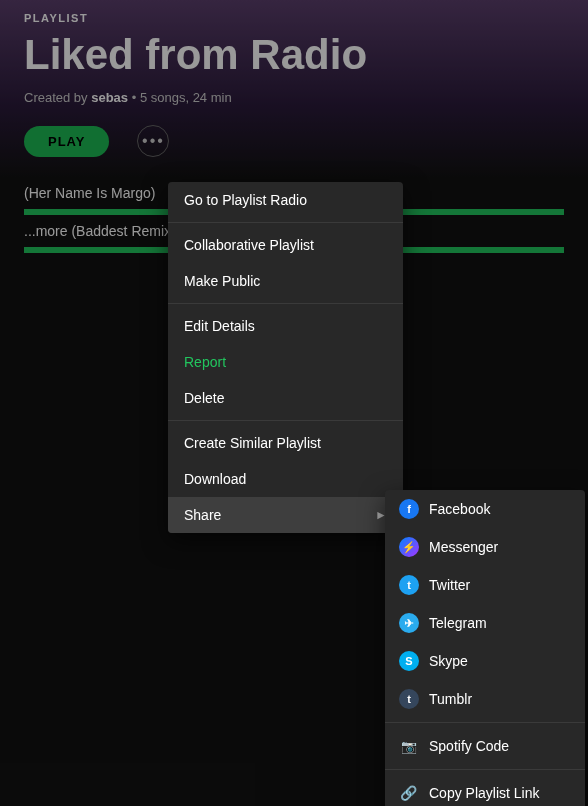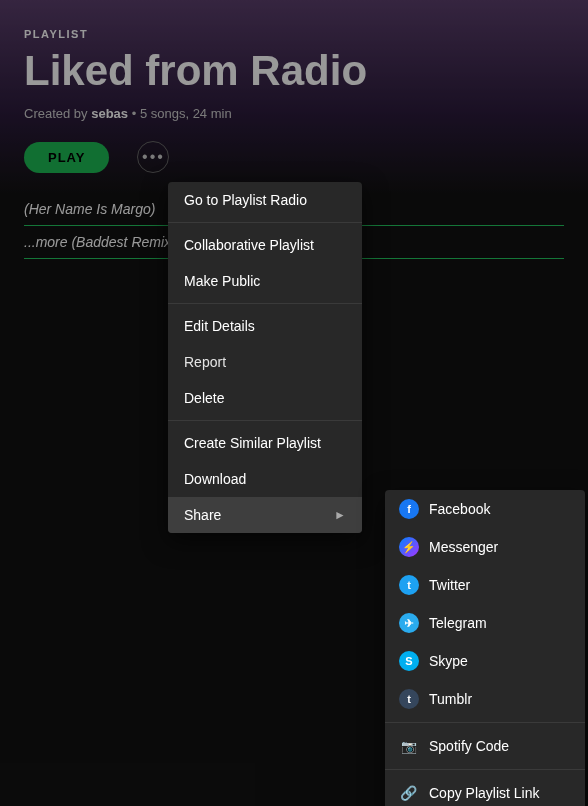--- a/index.html
+++ b/index.html
@@ -9,21 +9,21 @@
       background: #121212;
       font-family: 'Helvetica Neue', Arial, sans-serif;
       color: #fff;
       overflow: hidden;
       position: relative;
     }
 
     
     .hero {
       background: linear-gradient(180deg, #5a3e6b 0%, #2a1a3a 60%, #121212 100%);
-      padding: 28px 24px 20px;
+      padding: 12px 24px 20px;
     }
     .playlist-label {
       font-size: 11px;
       font-weight: 700;
       letter-spacing: 1.5px;
       color: #fff;
       margin-bottom: 8px;
     }
     .playlist-title {
       font-size: 42px;
@@ -75,24 +75,23 @@
 
     
     .song-list {
       padding: 0 24px;
       position: relative;
     }
     .song-item {
       display: flex;
       align-items: flex-end;
       padding: 8px 0;
-      border-bottom: 1px solid #22c55e;
+      border-bottom: 6px solid #22c55e;
       font-size: 13px;
       color: #ccc;
-      font-style: italic;
     }
     .song-item .song-title {
       color: #fff;
       font-size: 14px;
     }
     .explicit-badge {
       background: #555;
       color: #ccc;
       font-size: 9px;
       font-weight: 700;
@@ -107,38 +106,38 @@
       top: 0; left: 0; right: 0; bottom: 0;
       background: rgba(0,0,0,0.4);
       z-index: 10;
     }
 
     
     .context-menu {
       position: absolute;
       top: 182px;
       left: 168px;
-      width: 194px;
+      width: 235px;
       background: #282828;
       border-radius: 4px;
       z-index: 20;
       box-shadow: 0 8px 24px rgba(0,0,0,0.6);
       overflow: hidden;
     }
     .context-menu-item {
       padding: 10px 16px;
       font-size: 14px;
       color: #fff;
       cursor: pointer;
       display: flex;
       align-items: center;
       justify-content: space-between;
     }
     .context-menu-item.disabled {
-      color: #e5e5e5;
+      color: #22c55e;
       cursor: default;
     }
     .context-menu-divider {
       height: 1px;
       background: #3a3a3a;
       margin: 4px 0;
     }
     .context-menu-item.active {
       background: #3e3e3e;
     }

